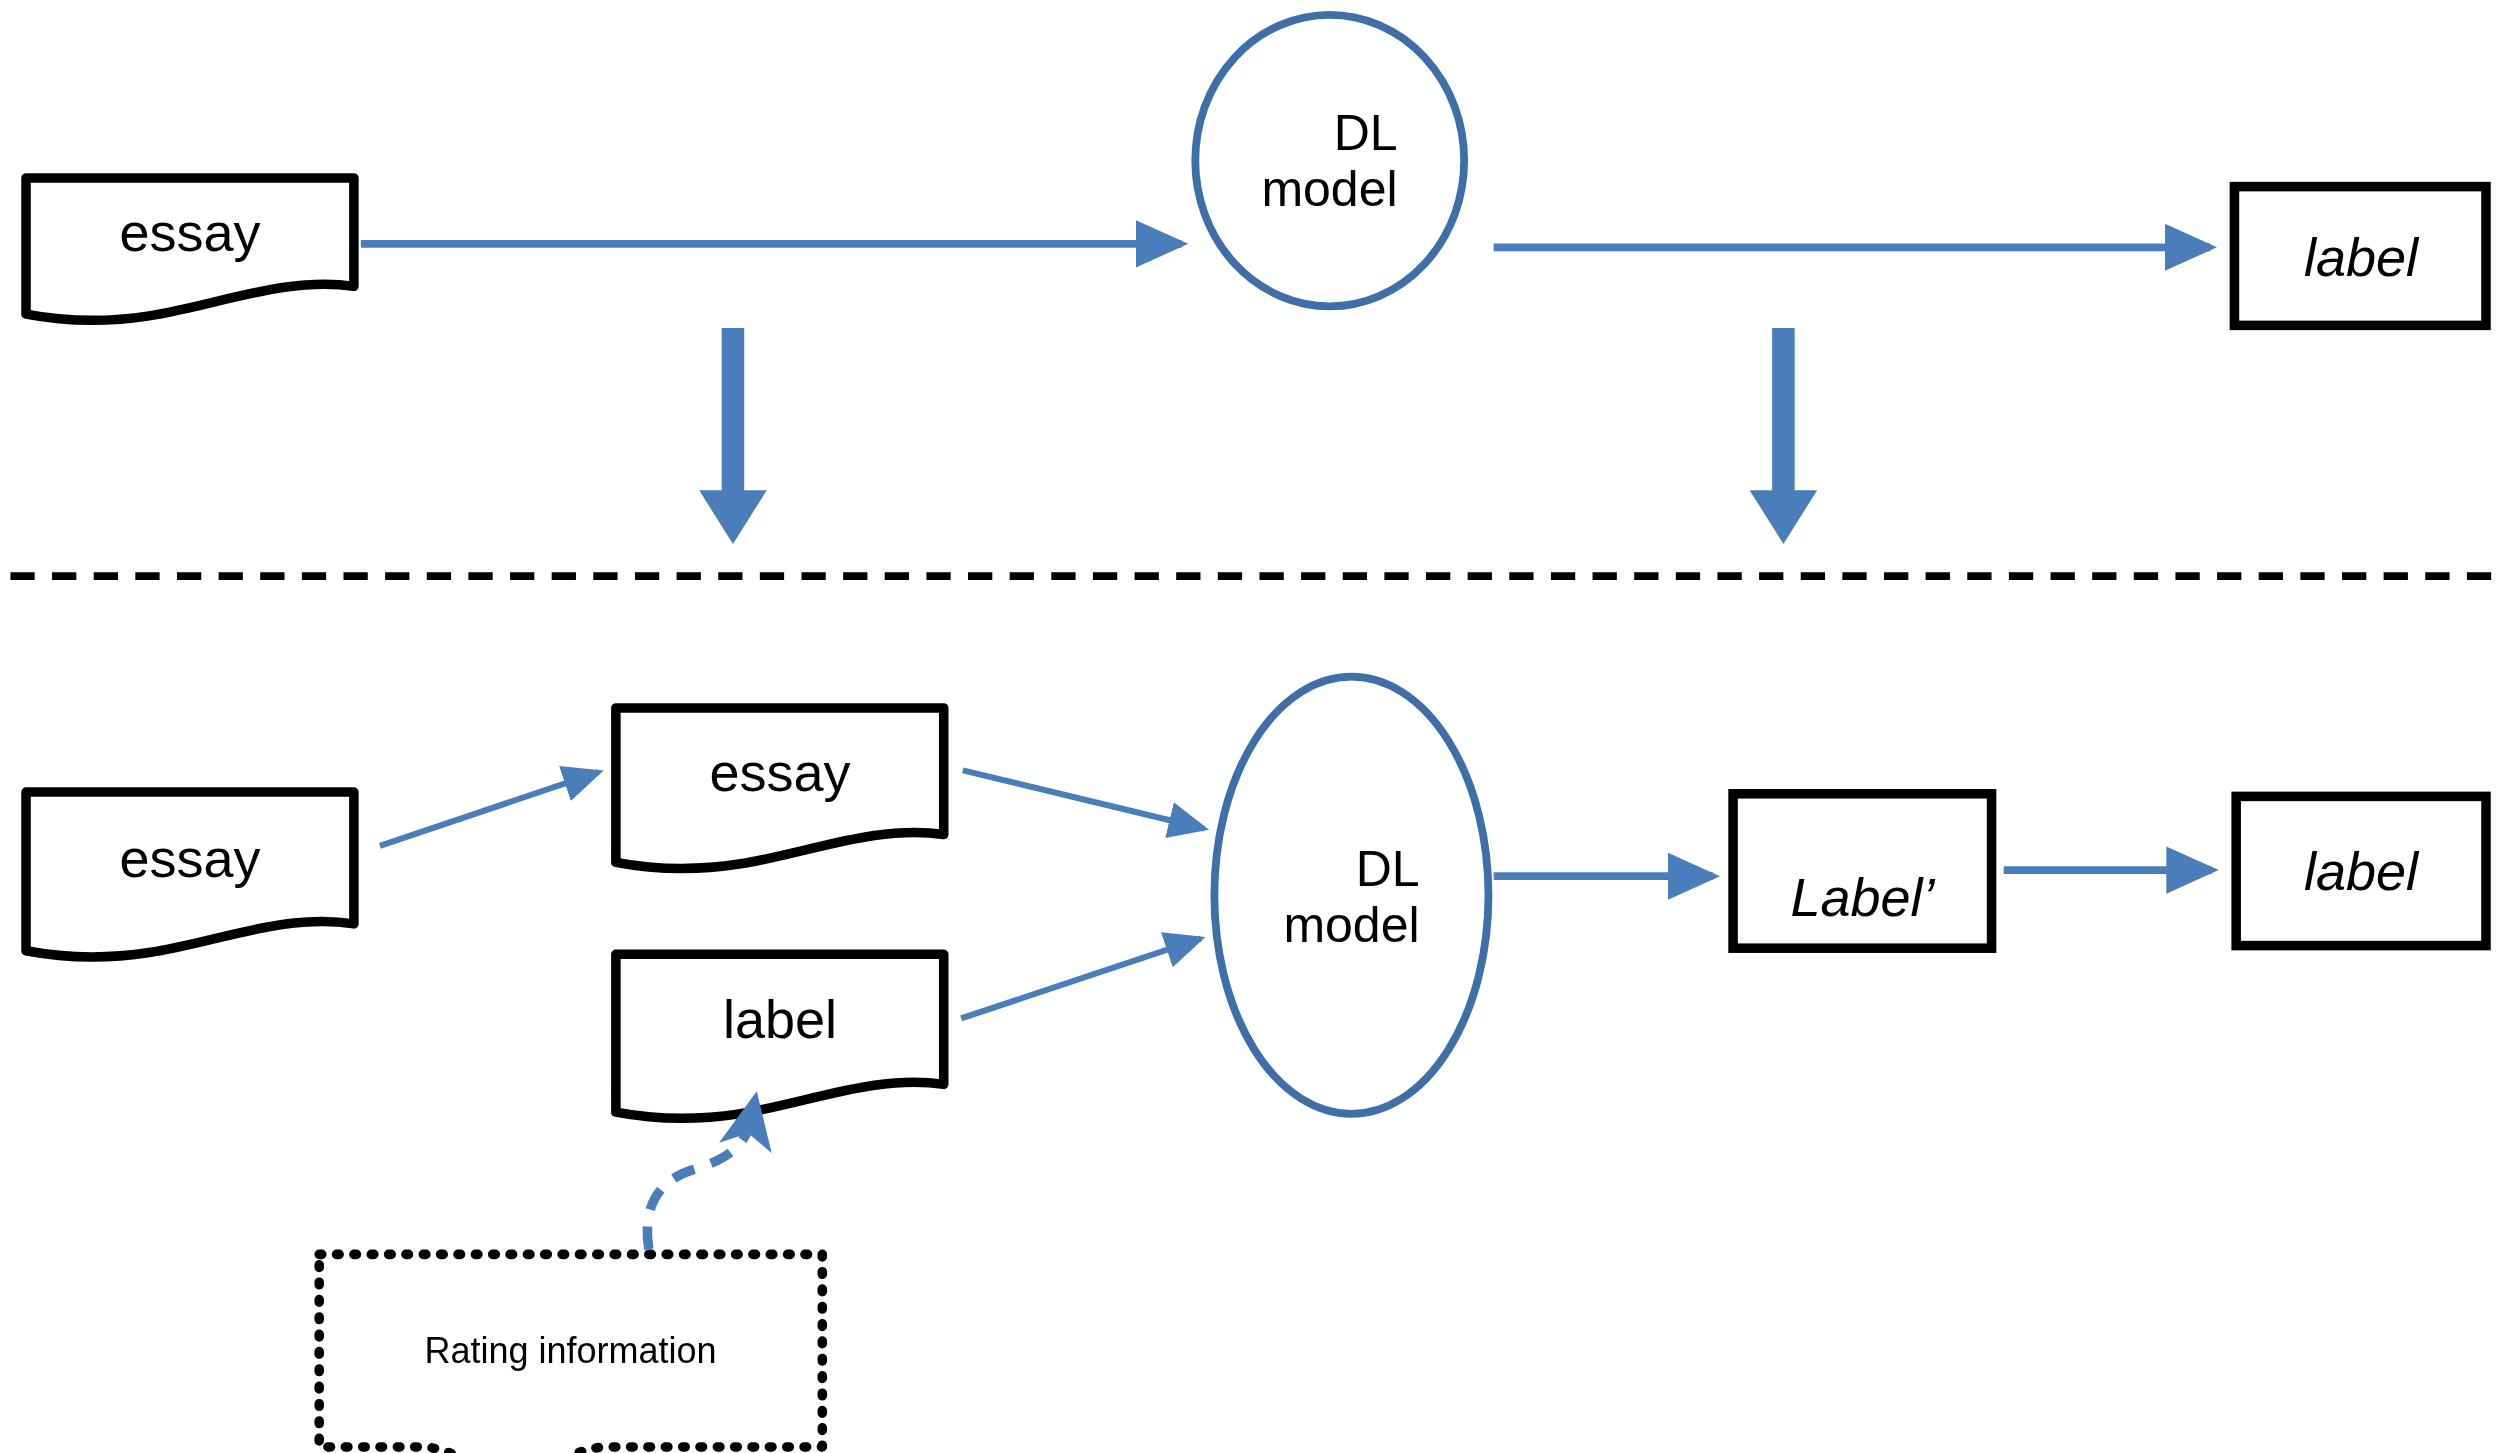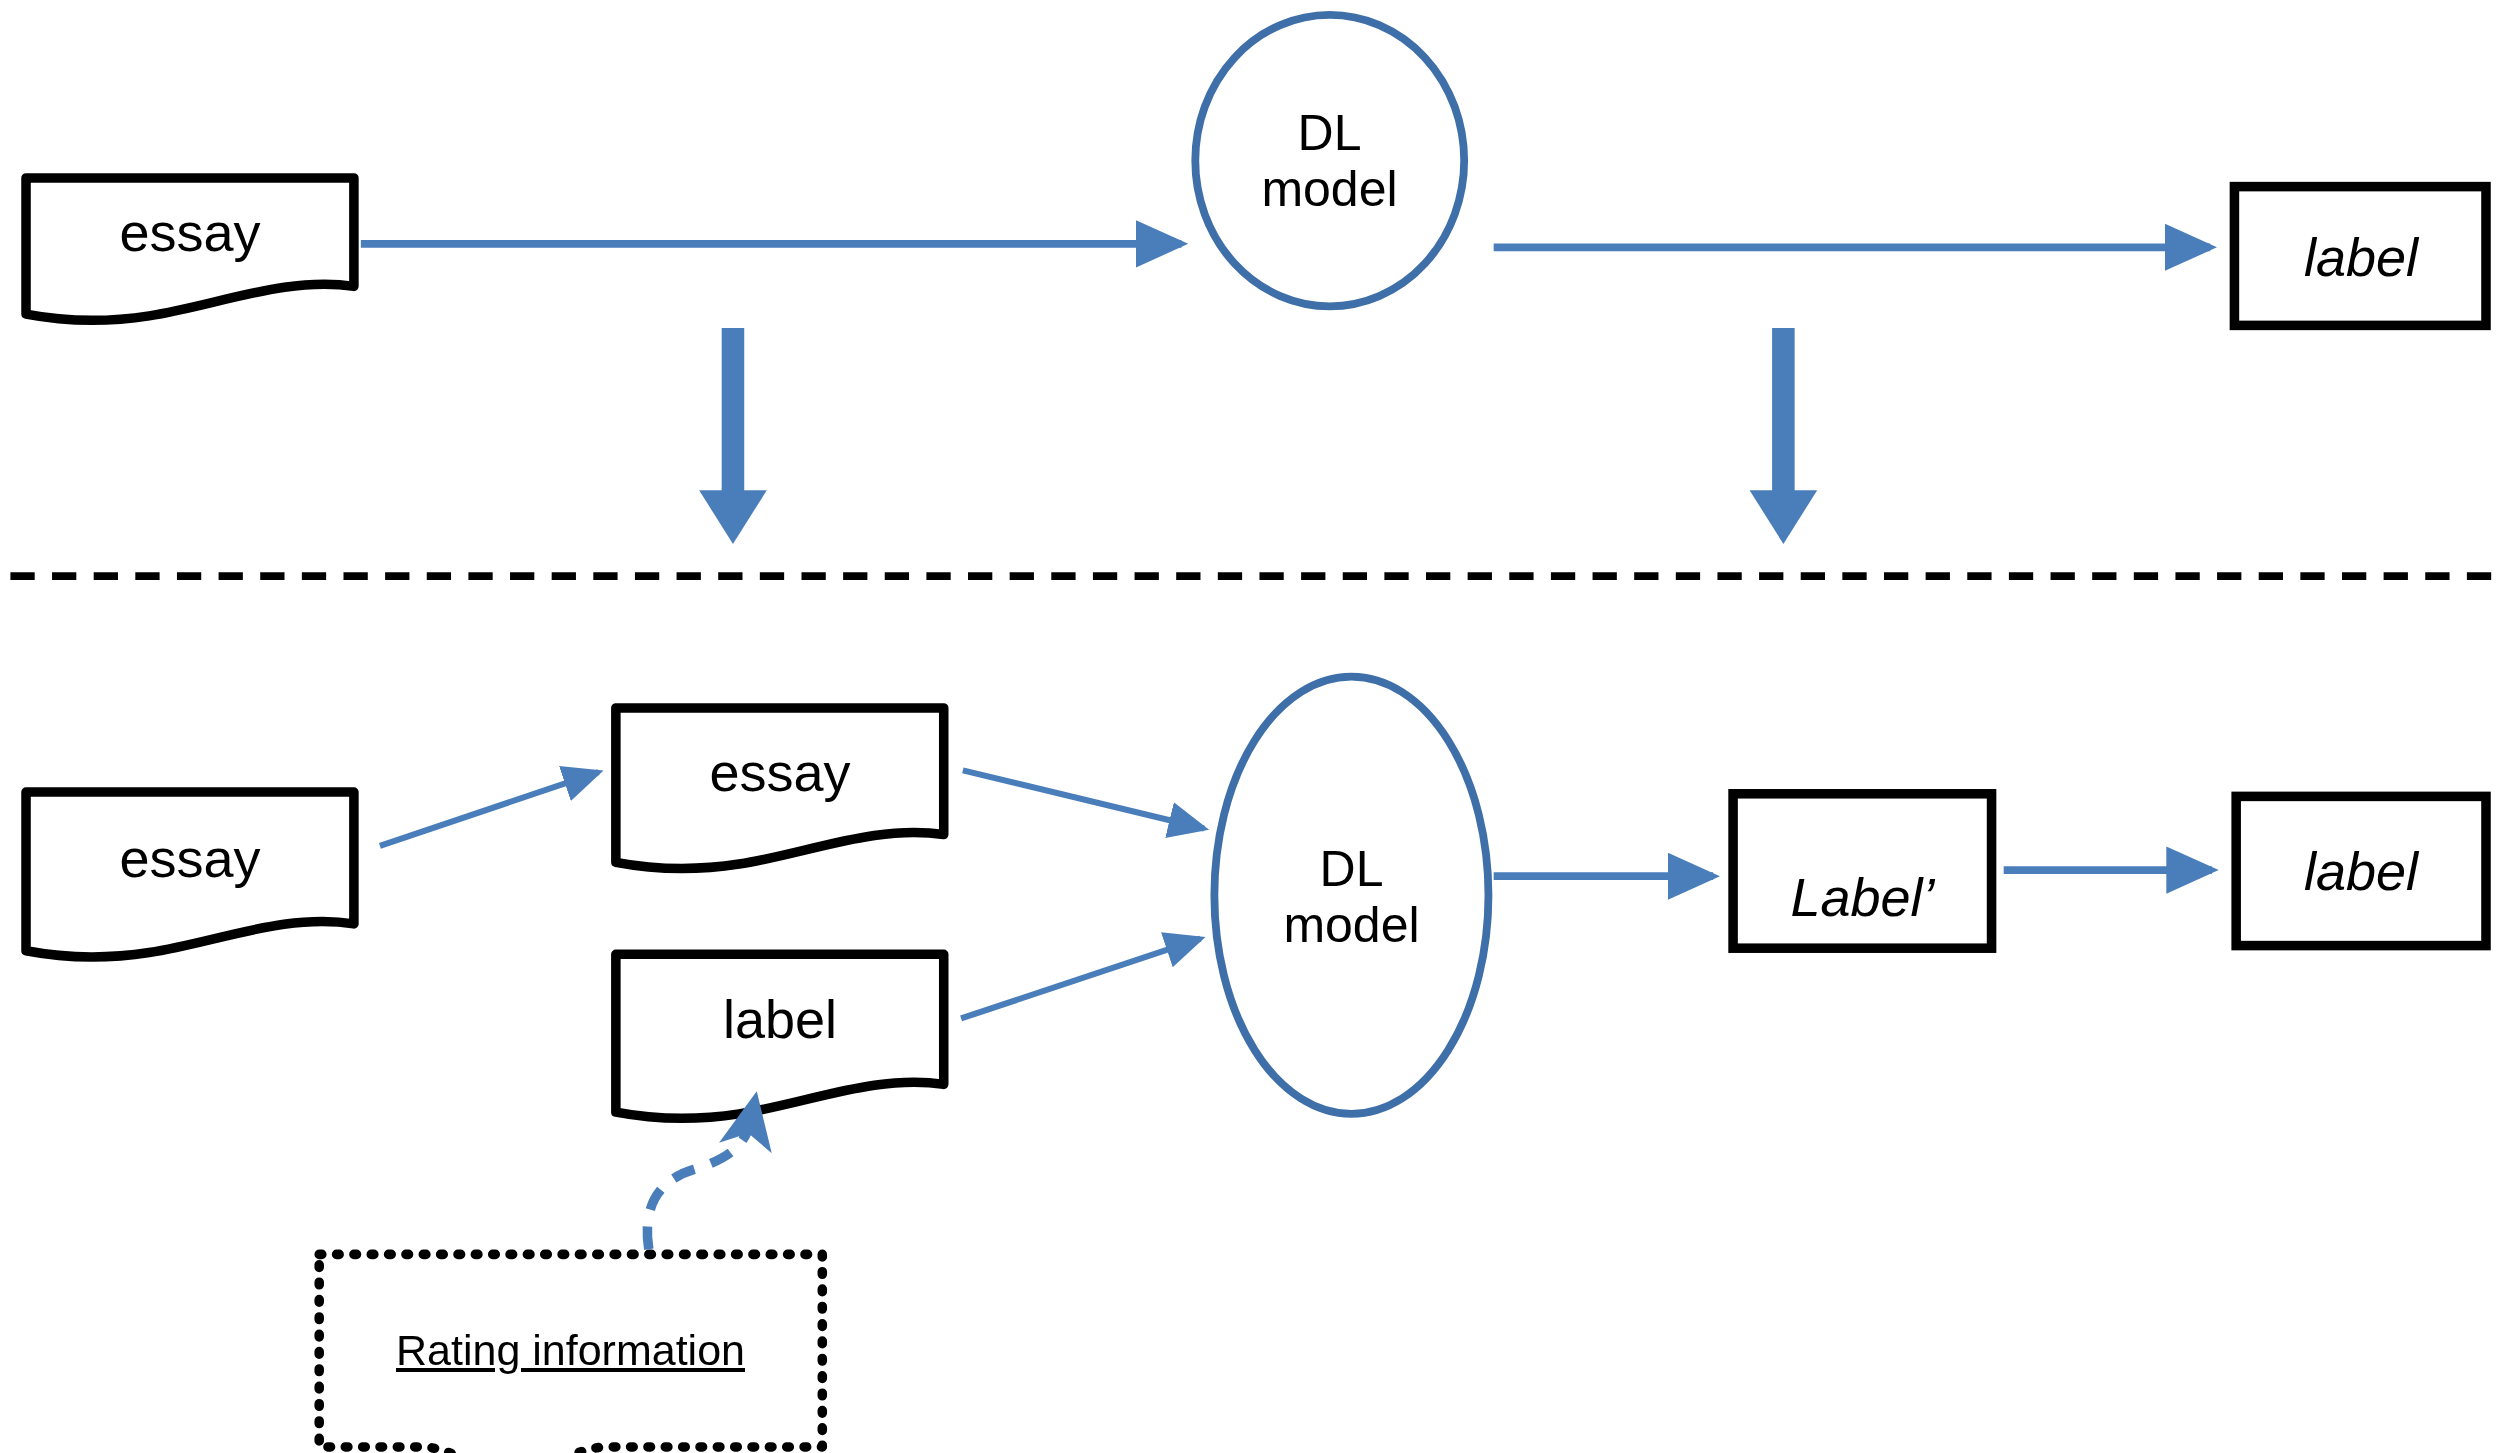--- a/index.html
+++ b/index.html
@@ -18,30 +18,30 @@
     position: absolute;
     top: 0; left: 0;
     width: 2512px;
     height: 1454px;
   }
   .node-label {
     position: absolute;
     display: flex;
     align-items: center;
     justify-content: center;
-    text-align: center;
+    text-align: right;
     color: #000000;
     font-family: "Liberation Sans", sans-serif;
     white-space: pre-line;
     pointer-events: none;
   }
   .lbl-doc      { font-size: 54px; }
   .lbl-box      { font-size: 54px; font-style: italic; }
   .lbl-ellipse  { font-size: 50px; line-height: 1.12; }
-  .lbl-note     { font-size: 43px; text-decoration: underline; }
+  .lbl-note     { font-size: 36px; }
 </style>
 </head>
 <body>
 
 <svg id="canvas" viewBox="0 0 2896 1676" xmlns="http://www.w3.org/2000/svg">
   <defs>
     <marker id="arrowThin" viewBox="0 0 12 12" refX="10" refY="6" markerWidth="7" markerHeight="7" orient="auto-start-reverse">
       <path d="M 0 0.8 L 11.5 6 L 0 11.2 z" fill="#4a7ebb"></path>
     </marker>
     <marker id="arrowDash" viewBox="0 0 12 12" refX="6" refY="6" markerWidth="6.5" markerHeight="6.5" orient="auto-start-reverse">

